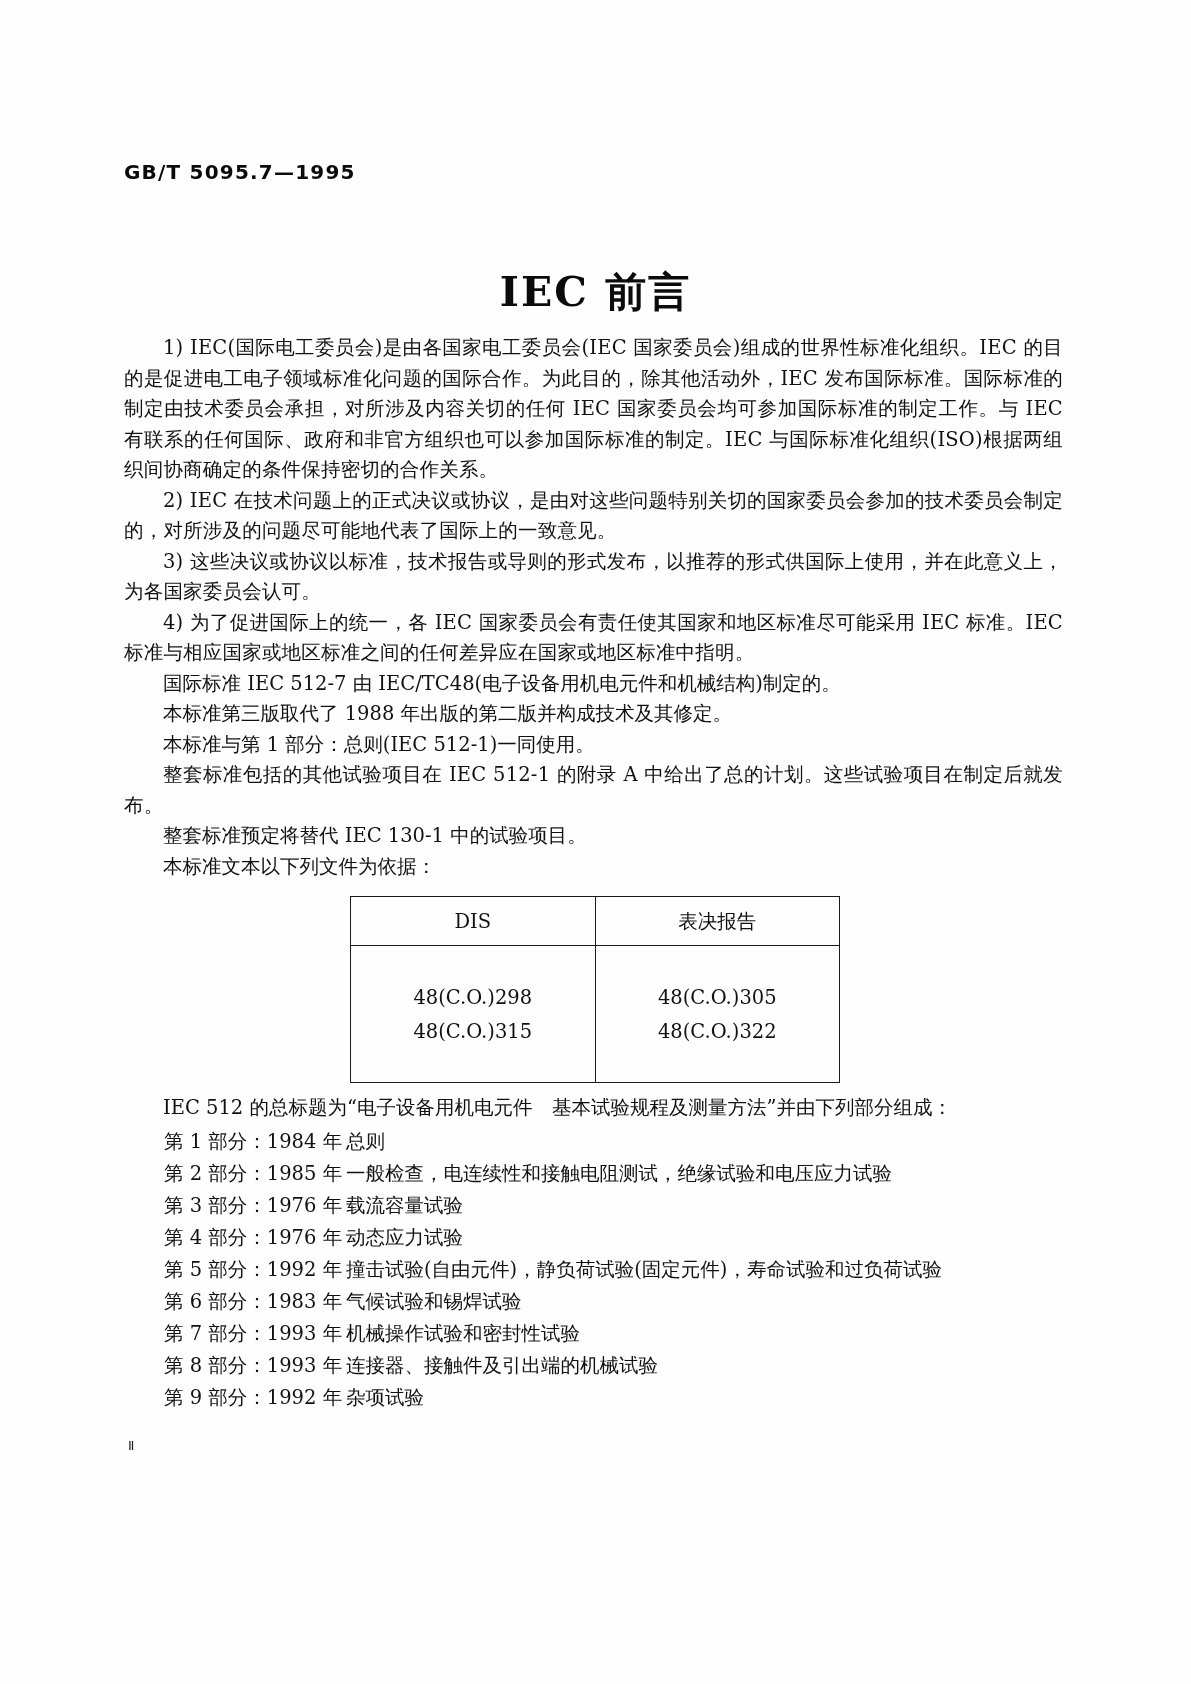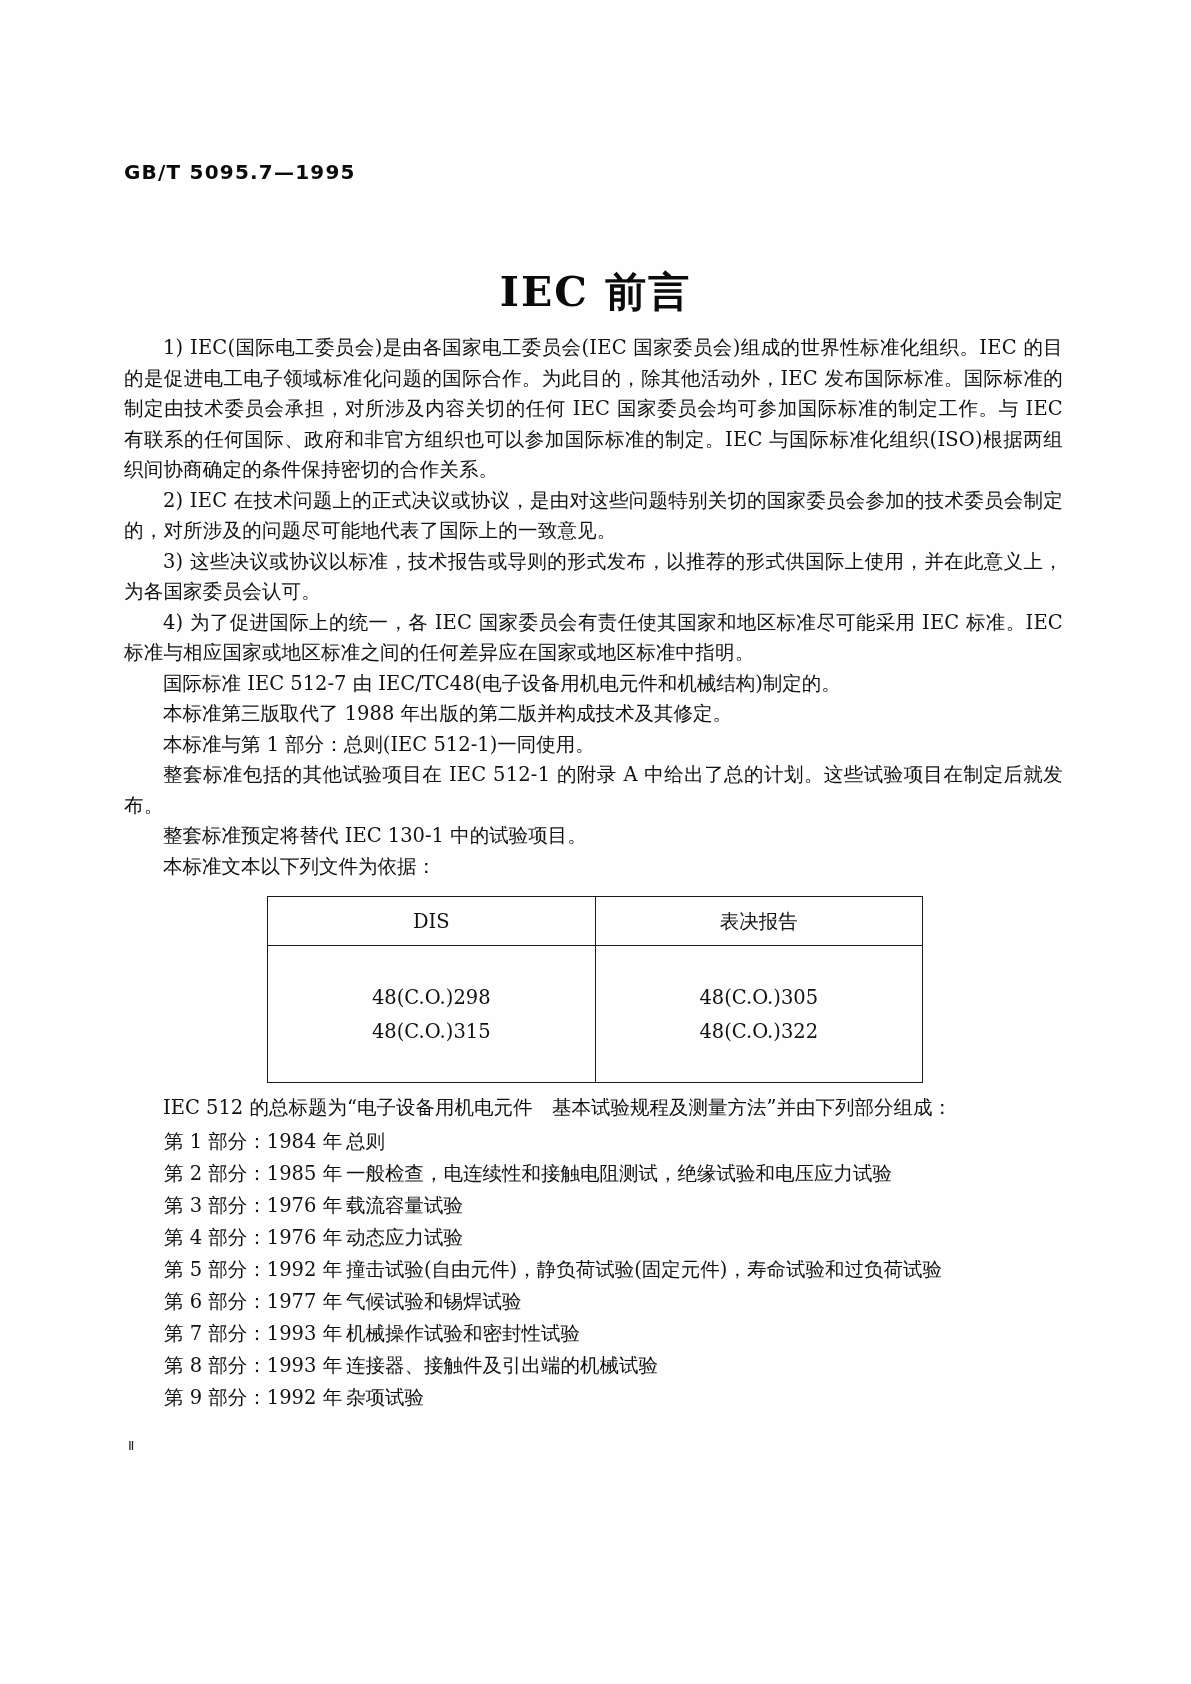--- a/index.html
+++ b/index.html
@@ -71,21 +71,21 @@
     white-space: nowrap;
   }
   
   .table-wrap {
     margin: 14px 0 10px 0;
     display: flex;
     justify-content: center;
   }
   table.dis-table {
     border-collapse: collapse;
-    width: 656px;
+    width: 490px;
     table-layout: fixed;
   }
   table.dis-table th,
   table.dis-table td {
     text-align: center;
     font-size: 19.5px;
     font-weight: 400;
     color: #111;
     padding: 0;
   }
@@ -205,21 +205,21 @@
       </div>
       <div class="part-row">
         <span class="part-label">第 4 部分：1976 年</span>
         <span class="part-desc">动态应力试验</span>
       </div>
       <div class="part-row">
         <span class="part-label">第 5 部分：1992 年</span>
         <span class="part-desc">撞击试验(自由元件)，静负荷试验(固定元件)，寿命试验和过负荷试验</span>
       </div>
       <div class="part-row">
-        <span class="part-label">第 6 部分：1977 年</span>
+        <span class="part-label">第 6 部分：1983 年</span>
         <span class="part-desc">气候试验和锡焊试验</span>
       </div>
       <div class="part-row">
         <span class="part-label">第 7 部分：1993 年</span>
         <span class="part-desc">机械操作试验和密封性试验</span>
       </div>
       <div class="part-row">
         <span class="part-label">第 8 部分：1993 年</span>
         <span class="part-desc">连接器、接触件及引出端的机械试验</span>
       </div>

